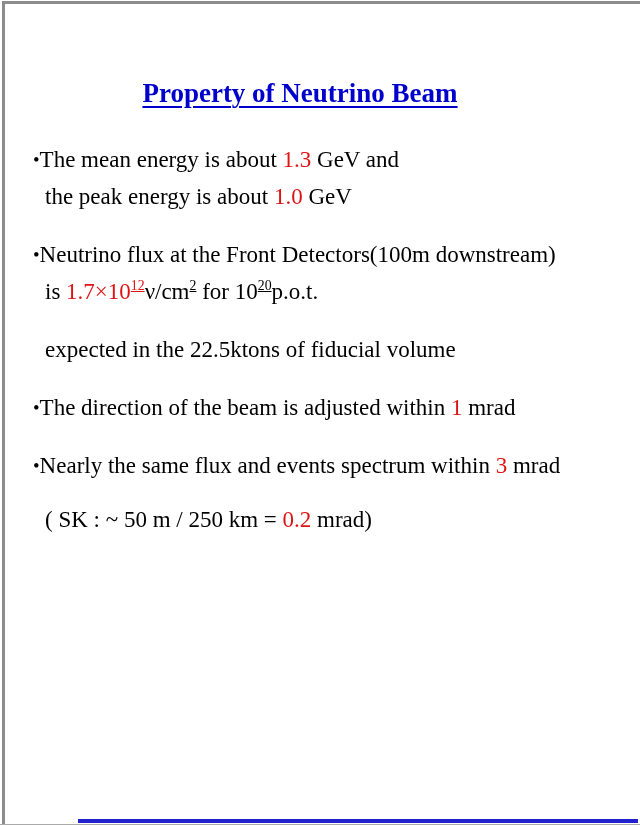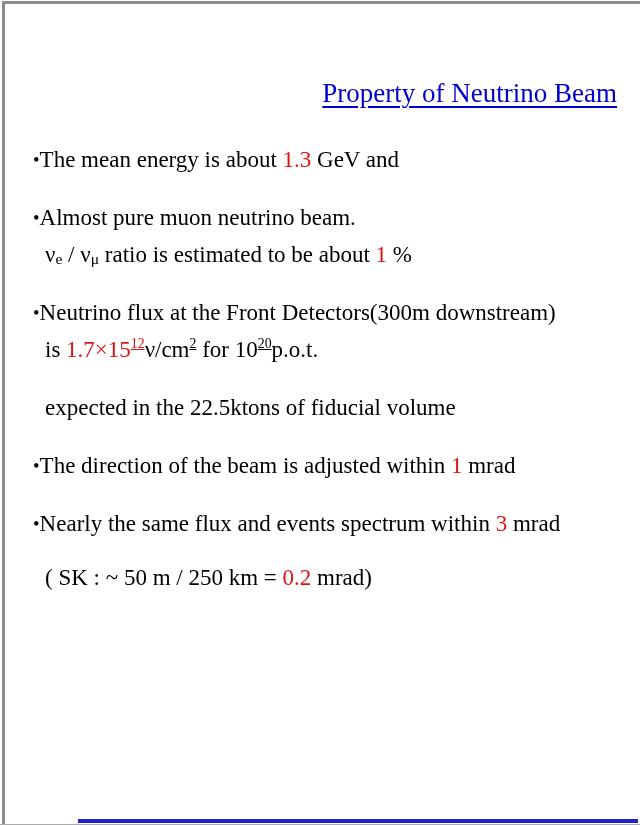--- a/index.html
+++ b/index.html
@@ -14,28 +14,27 @@
     --body-black:#000000;
     --footer-blue:#2222CC;
     --border-gray:#8C8C8C;
   }
   .page{position:absolute;inset:0;background:#ffffff;}
   .edge-top{position:absolute;top:1px;left:4px;right:0;height:3px;background:var(--border-gray);}
   .edge-left{position:absolute;top:1px;left:2px;width:3px;bottom:0;background:var(--border-gray);}
   .edge-bottom{position:absolute;left:0;right:0;bottom:0;height:1px;background:#AAAAAA;}
   .slide-title{
     position:absolute;top:78px;left:0;width:600px;
-    text-align:right;
-    font-size:27px;font-weight:normal;
+    text-align:center;
+    font-size:27px;font-weight:bold;
     color:var(--title-blue);
     text-decoration:underline;
     text-decoration-thickness:2px;
     text-underline-offset:4px;
     letter-spacing:0px;
-    padding-left:17px;
   }
   .bullet-list{
     position:absolute;top:141px;left:0;right:12px;
     color:var(--body-black);
     font-size:23px;
   }
   .bullet{margin:0 0 21px 0;}
   .line{height:37px;line-height:37px;white-space:nowrap;padding-left:45px;}
   .line.first{padding-left:33px;}
   .line.spaced{margin-top:17px;}
@@ -51,28 +50,25 @@
 <div class="page">
   <div class="edge-top"></div>
   <div class="edge-left"></div>
   <div class="edge-bottom"></div>
 
   <div class="slide-title">Property of Neutrino Beam</div>
 
   <div class="bullet-list">
       <div class="bullet">
         <div class="line first"><span class="bullet-glyph">•</span><span class="">The mean energy is about </span><span class="red ">1.3</span><span class=""> GeV and</span></div>
+        <div class="line cont"><span class="">the peak energy is about </span><span class="red ">1.0</span><span class=""> GeV</span></div>
       </div>
       <div class="bullet">
-        <div class="line first"><span class="bullet-glyph">•</span><span class="">Almost pure muon neutrino beam.</span></div>
-        <div class="line cont"><span class="">ν</span><span class="sub">e</span><span class=""> / </span><span class="">ν</span><span class="sub">μ</span><span class=""> ratio is estimated to be about </span><span class="red ">1</span><span class=""> %</span></div>
-      </div>
-      <div class="bullet">
-        <div class="line first"><span class="bullet-glyph">•</span><span class="">Neutrino flux at the Front Detectors(300m downstream)</span></div>
-        <div class="line cont"><span class="">is </span><span class="red ">1.7×15</span><span class="red sup">12</span><span class="">ν/cm</span><span class="sup">2</span><span class=""> for 10</span><span class="sup">20</span><span class="">p.o.t.</span></div>
+        <div class="line first"><span class="bullet-glyph">•</span><span class="">Neutrino flux at the Front Detectors(100m downstream)</span></div>
+        <div class="line cont"><span class="">is </span><span class="red ">1.7×10</span><span class="red sup">12</span><span class="">ν/cm</span><span class="sup">2</span><span class=""> for 10</span><span class="sup">20</span><span class="">p.o.t.</span></div>
       </div>
       <div class="bullet">
         <div class="line cont"><span class="">expected in the 22.5ktons of fiducial volume</span></div>
       </div>
       <div class="bullet">
         <div class="line first"><span class="bullet-glyph">•</span><span class="">The direction of the beam is adjusted within </span><span class="red ">1</span><span class=""> mrad</span></div>
       </div>
       <div class="bullet">
         <div class="line first"><span class="bullet-glyph">•</span><span class="">Nearly the same flux and events spectrum within </span><span class="red ">3</span><span class=""> mrad</span></div>
         <div class="line cont spaced"><span class="">( SK : ~ 50 m / 250 km = </span><span class="red ">0.2</span><span class=""> mrad)</span></div>

